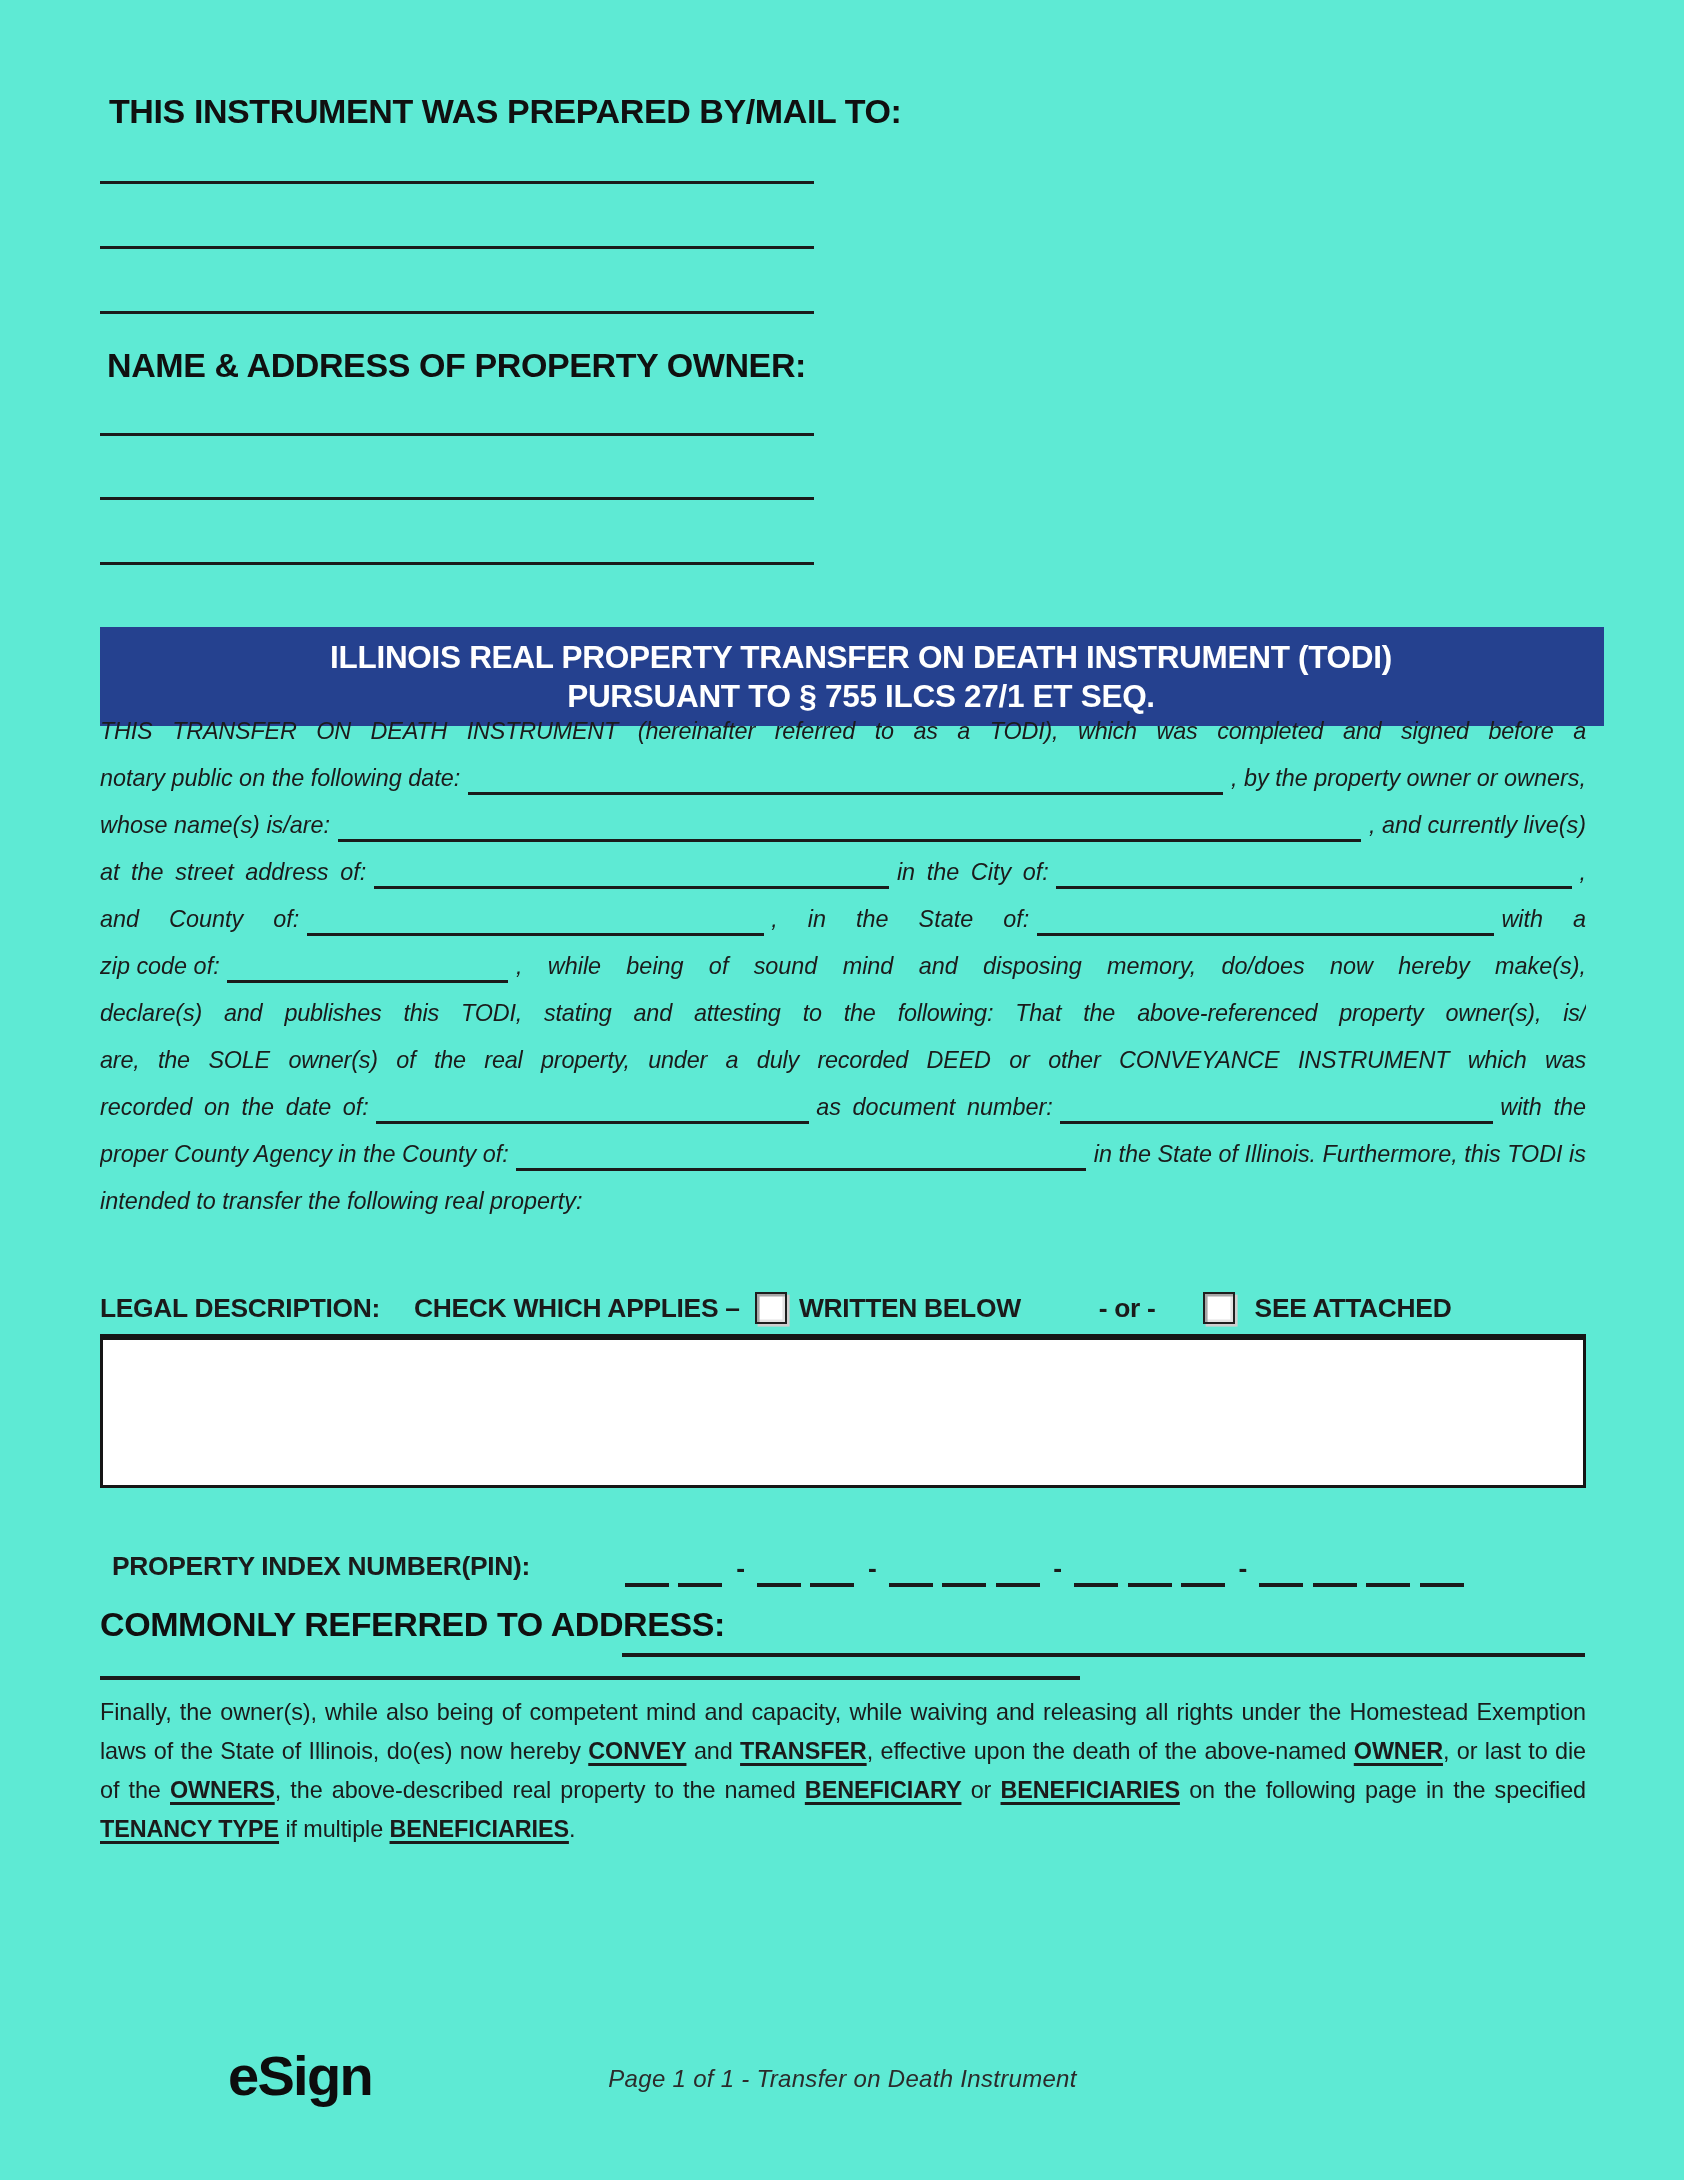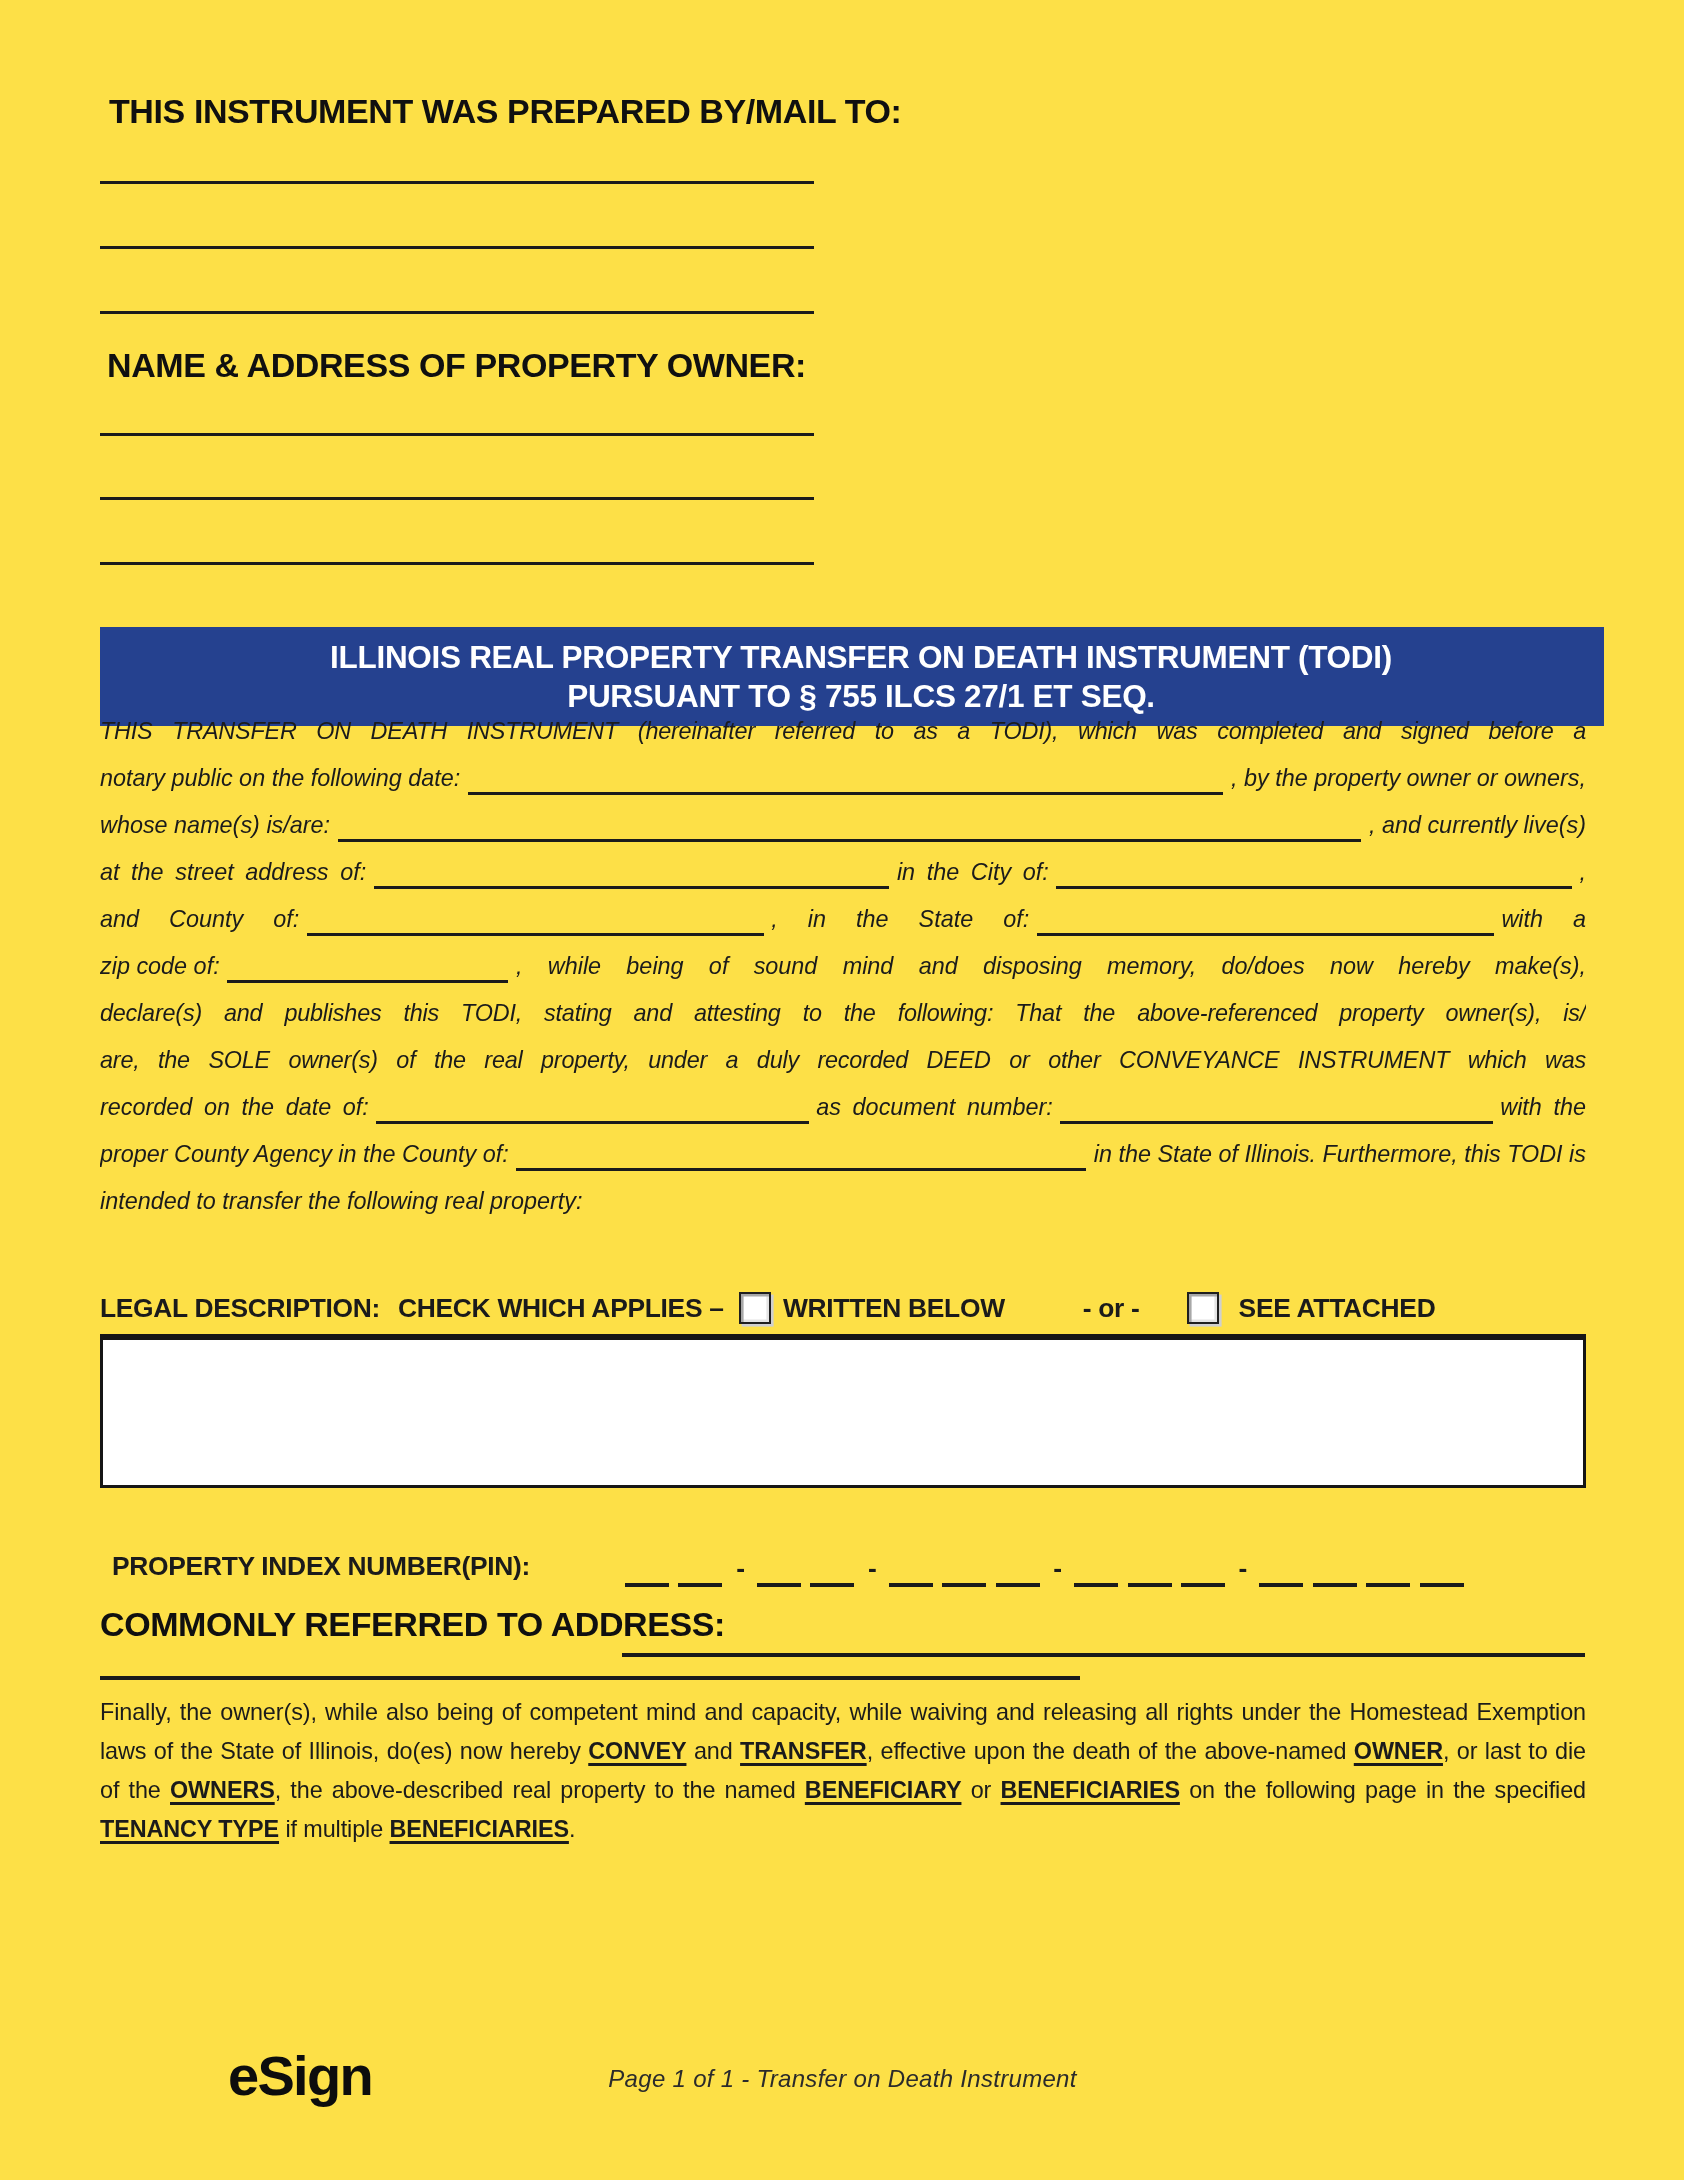--- a/index.html
+++ b/index.html
@@ -1,17 +1,17 @@
 <!DOCTYPE html>
 <html style="font-size:13.6px"><head>
 <meta charset="utf-8">
 <style>
   html,body { margin:0; padding:0; background:#ffffff; }
   .page {
-    position:relative; width:1685px; height:2181px; background:#fde047;
+    position:relative; width:1685px; height:2181px; background:#5eead4;
     font-family:"Liberation Sans", sans-serif; color:#1b1b1b; overflow:hidden;
   }
   .abs { position:absolute; }
   .h {
     font-weight:bold; font-size:34px; letter-spacing:-0.4px; color:#101010; white-space:nowrap;
   }
   .rule { position:absolute; border-top:3.4px solid #1b1b1b; height:0; }
 
   
   .banner {
@@ -146,21 +146,21 @@
       <div class="blank g1"></div>
       <span>in the State of Illinois. Furthermore, this TODI is</span>
     </div>
     <div class="bl">
       <span>intended to transfer the following real property:</span>
     </div>
   </div>
 
   <div class="legalrow">
     <span class="lbl">LEGAL DESCRIPTION:</span>
-    <span class="lbl" style="margin-left:18px;">CHECK WHICH APPLIES –</span>
+    <span class="lbl" style="margin-left:34px;">CHECK WHICH APPLIES –</span>
     <span class="cb" style="margin-left:15.3px;"></span>
     <span class="lbl" style="margin-left:12px;">WRITTEN BELOW</span>
     <span class="lbl" style="margin-left:78px;">- or -</span>
     <span class="cb" style="margin-left:47px;"></span>
     <span class="lbl" style="margin-left:20px;">SEE ATTACHED</span>
   </div>
 
   <div class="legalbox"></div>
 
   <div class="pinrow">

